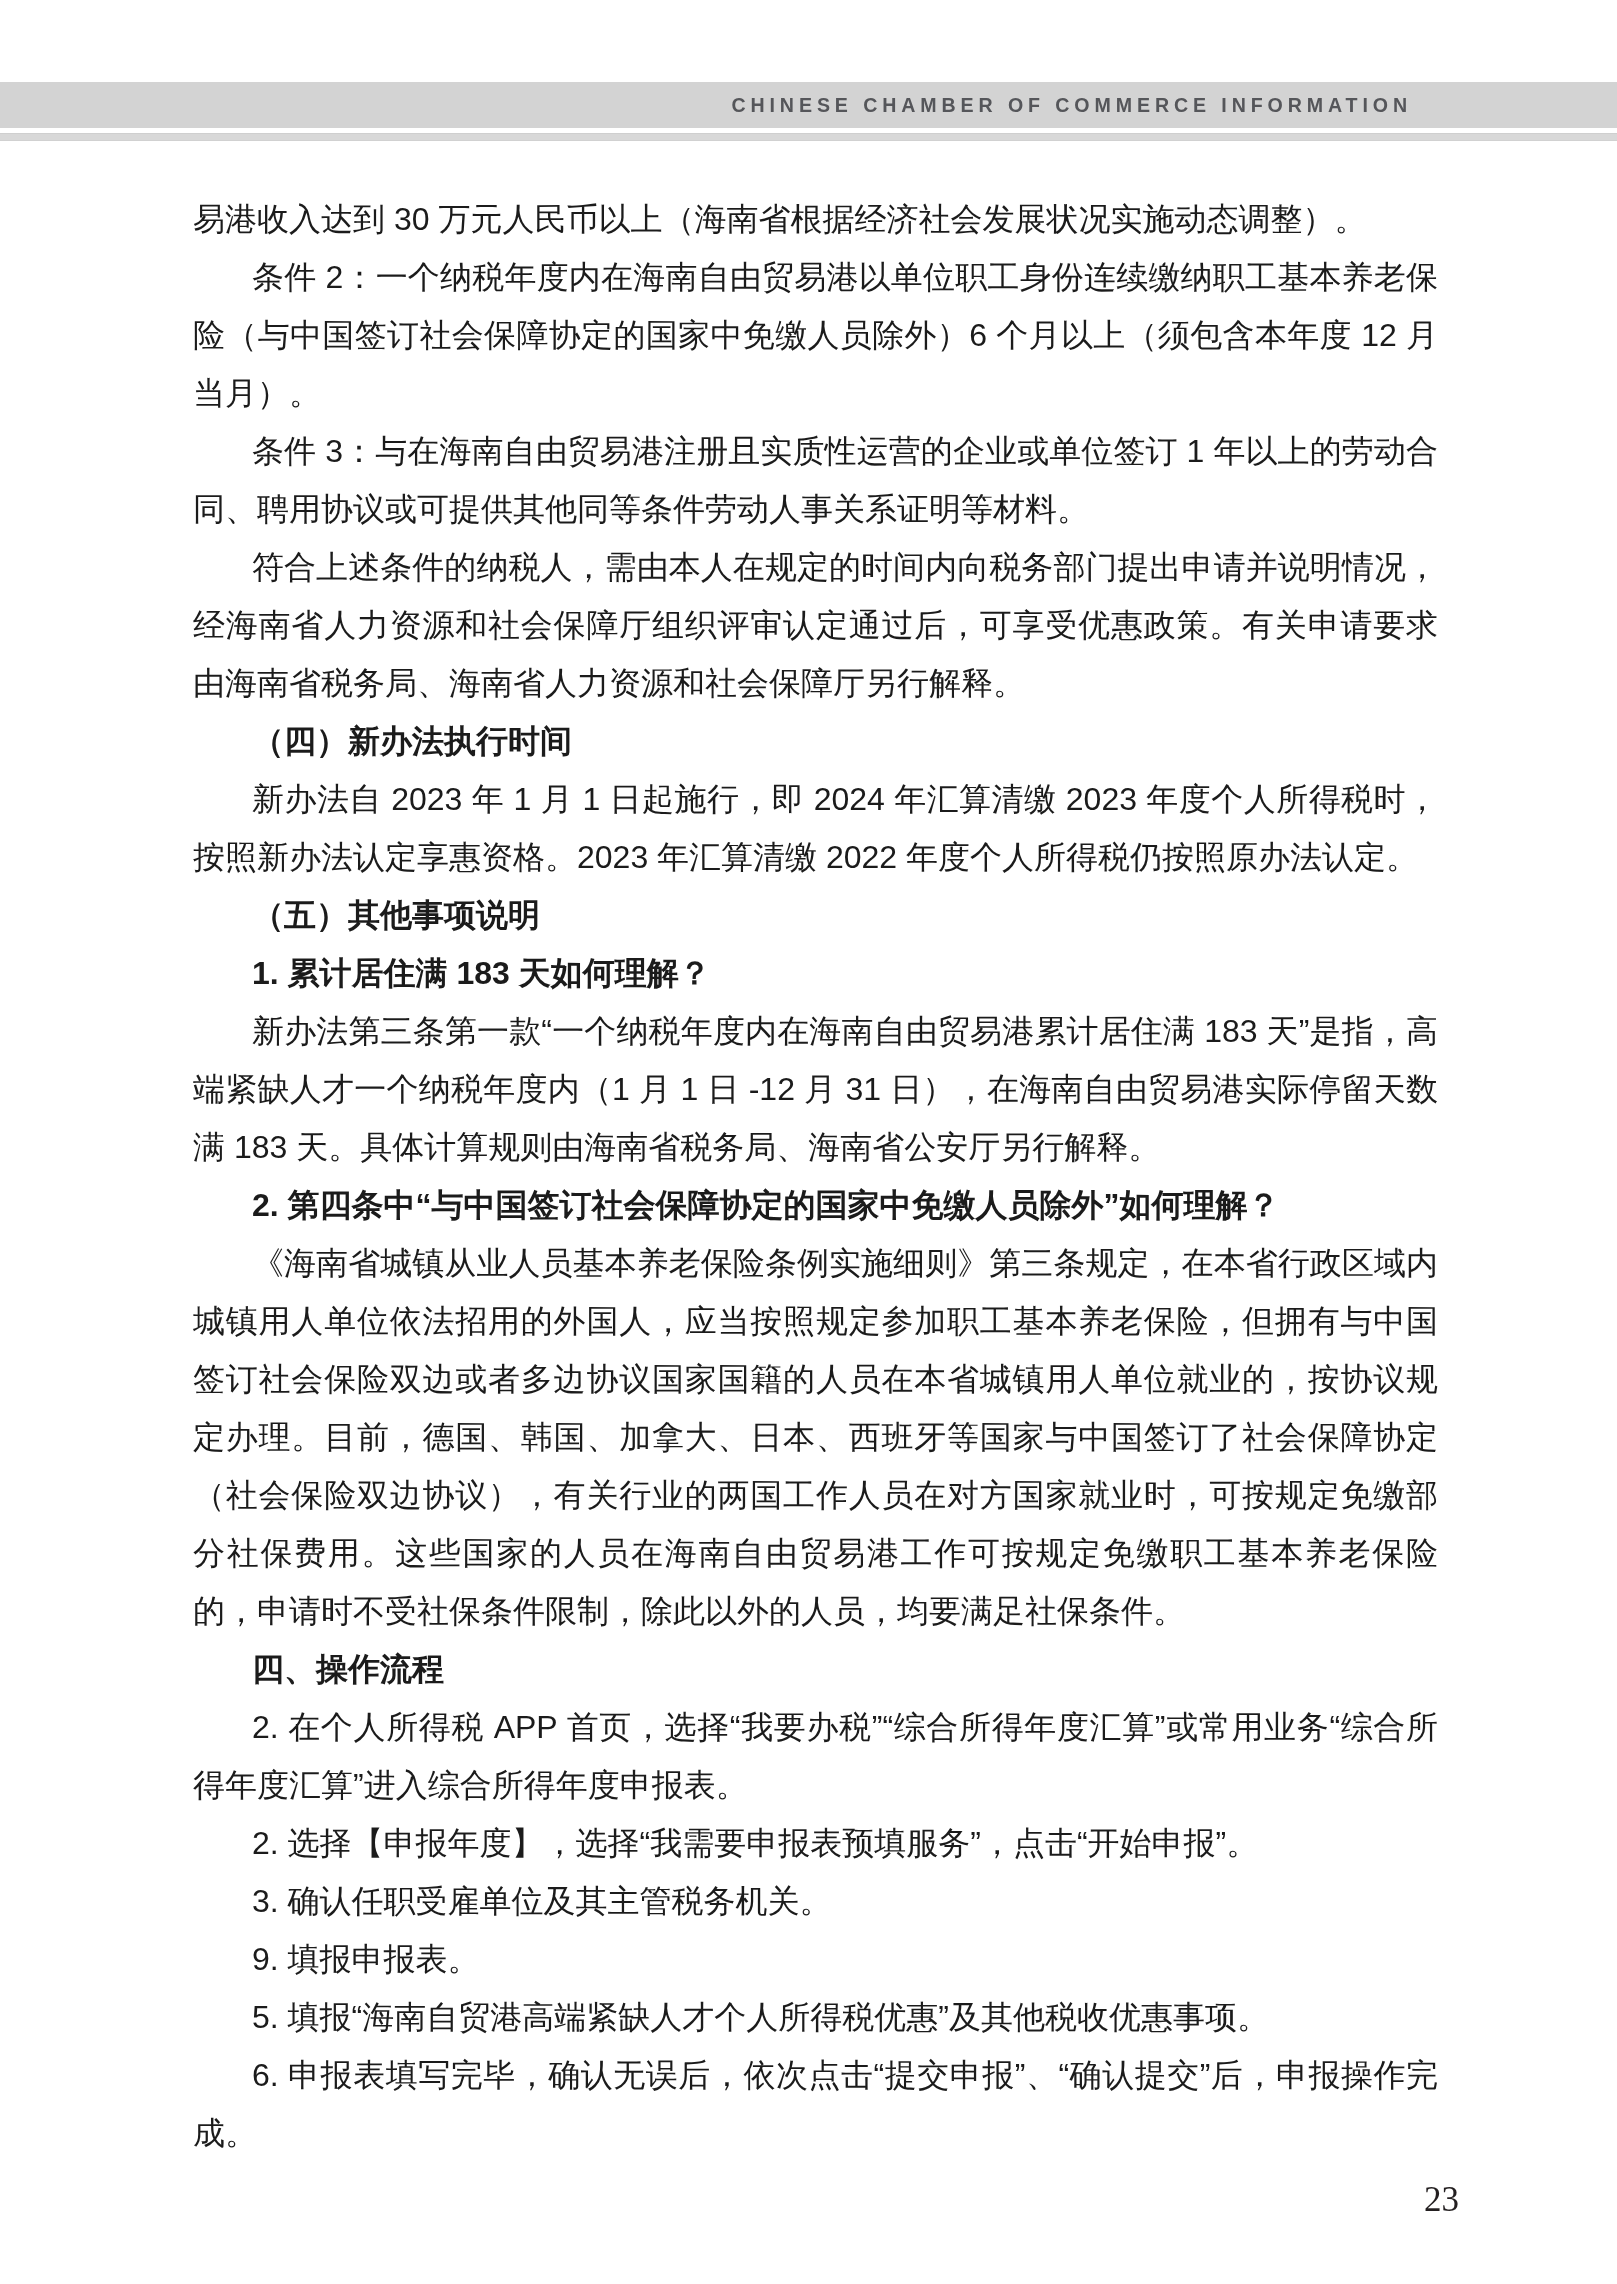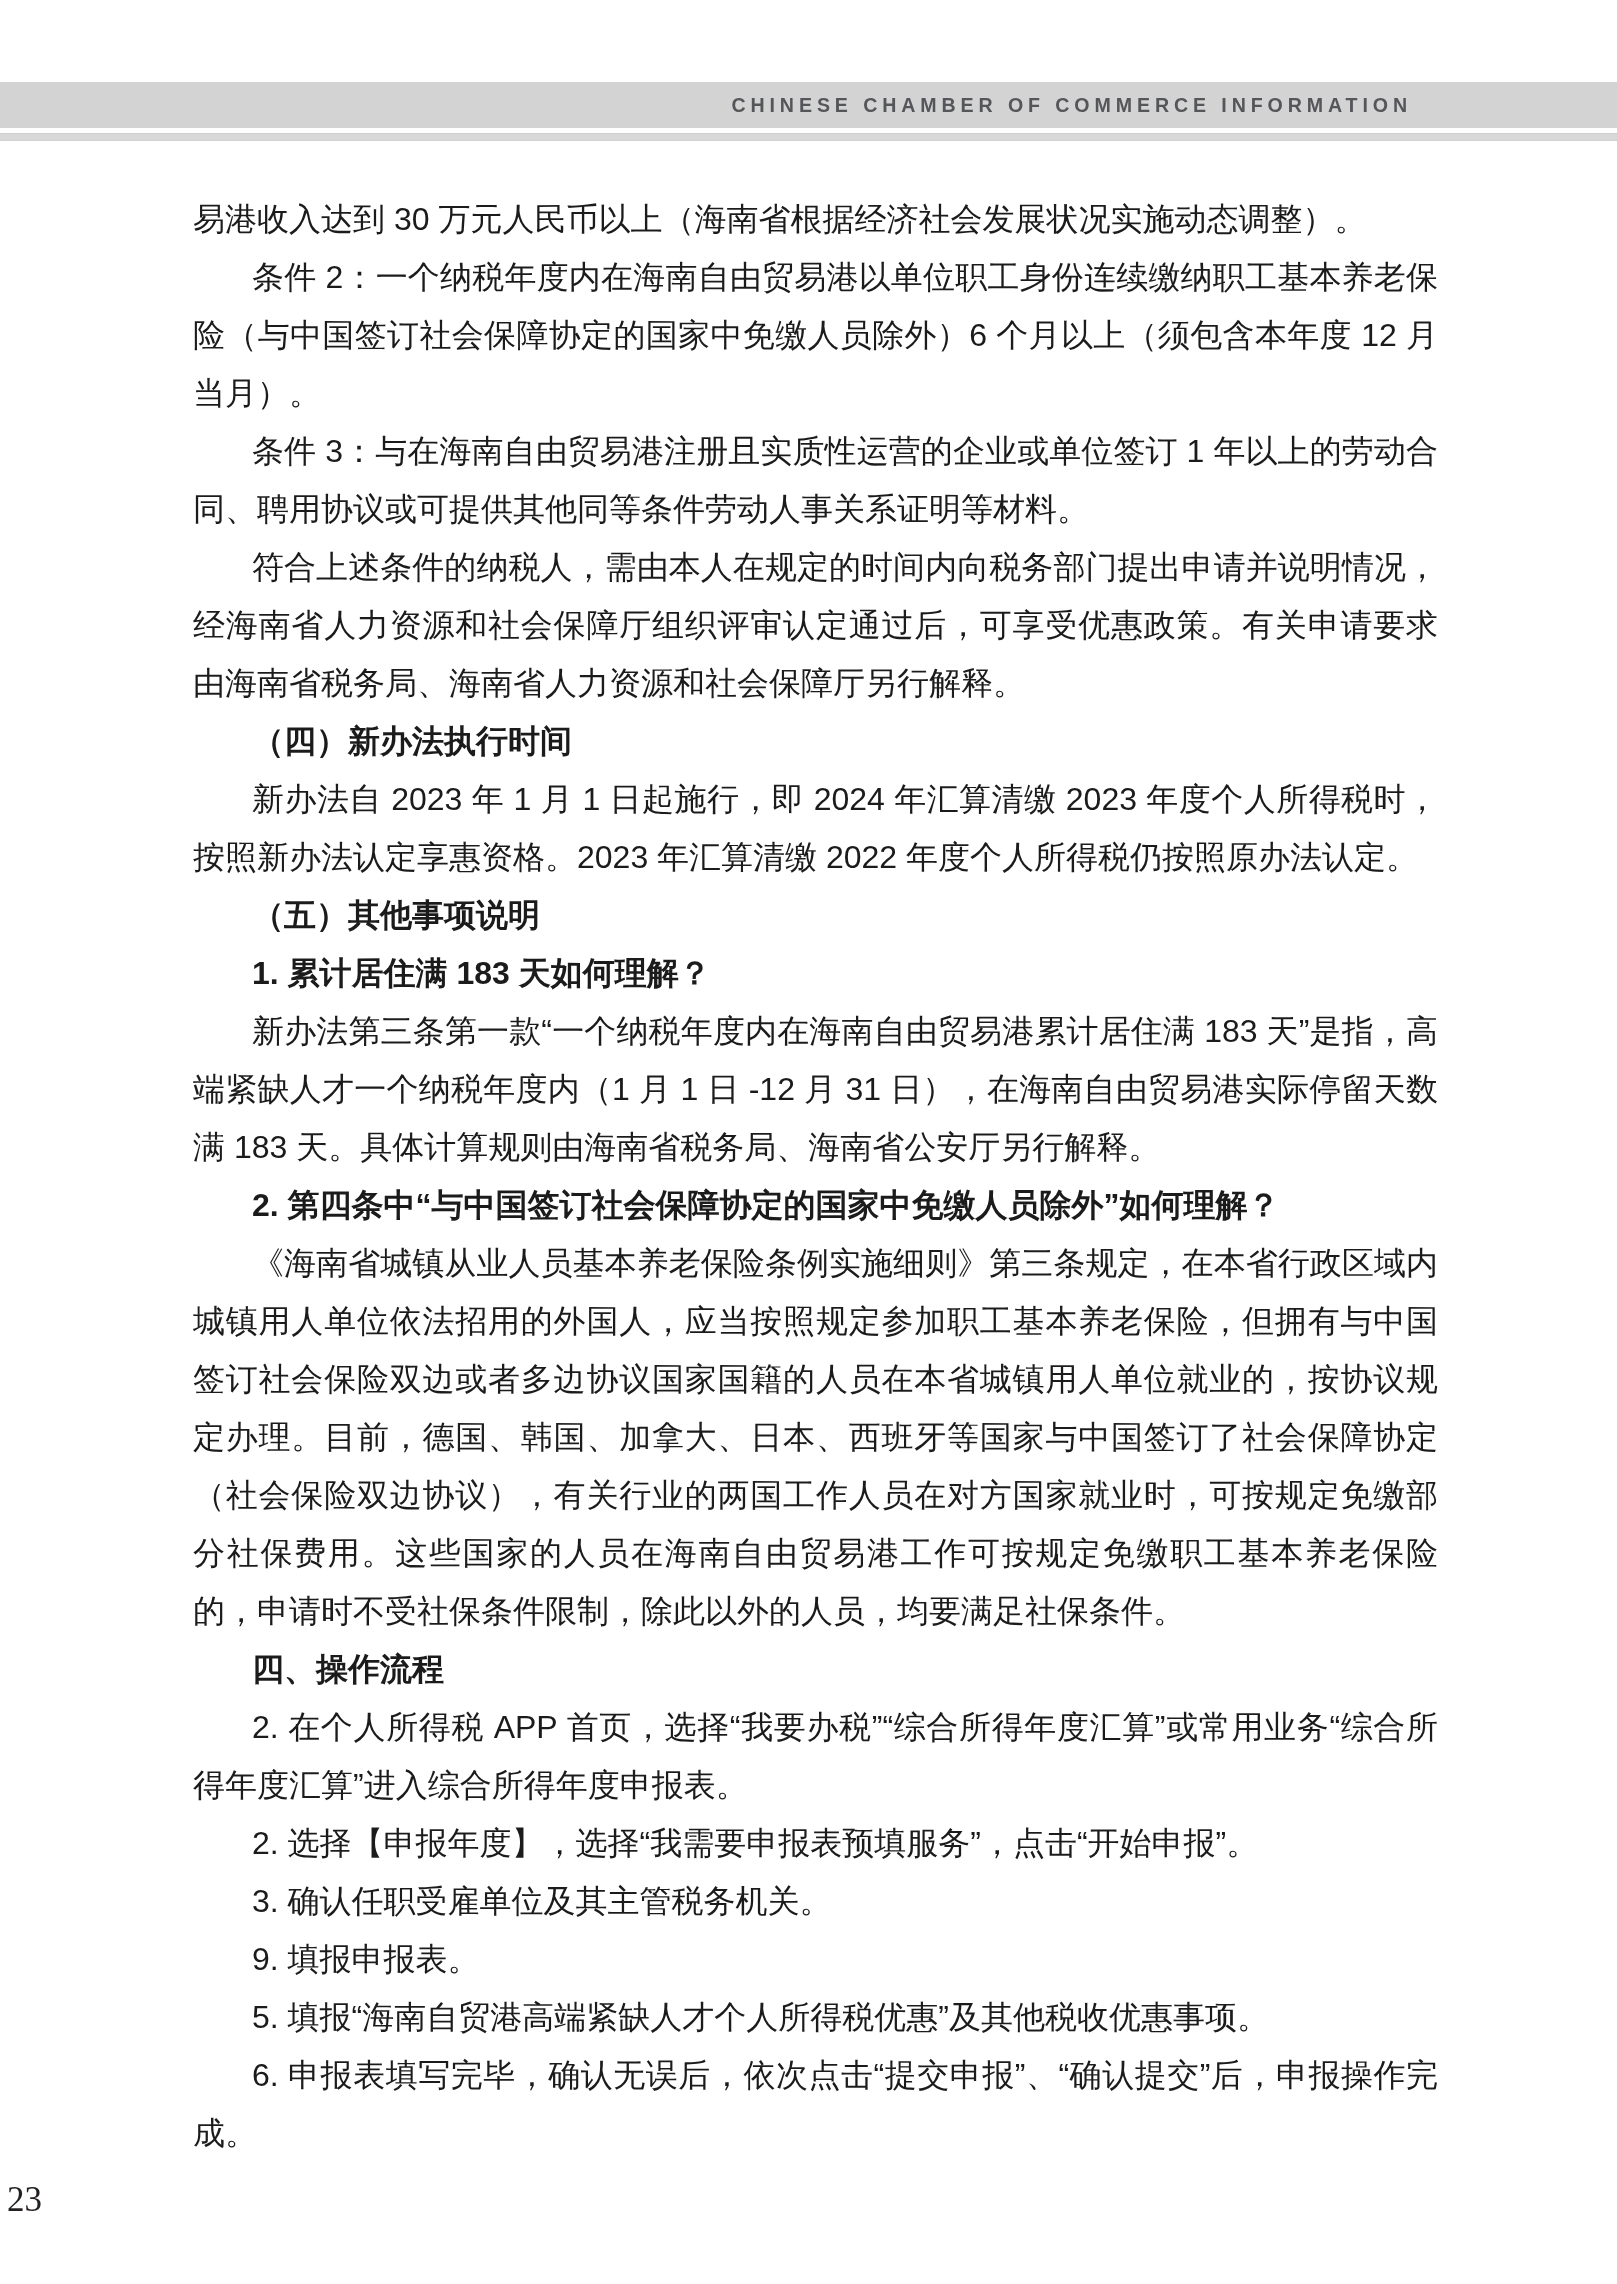--- a/index.html
+++ b/index.html
@@ -63,23 +63,23 @@
   .para {
     margin: 0;
     padding: 0;
   }
   .para.indent { text-indent: 59px; }
   .para.bold { font-weight: 700; }
   
   .page-number {
     position: absolute;
     top: 2180px;
-    left: 7px;
+    left: 16px;
     width: 1443px;
-    text-align: left;
+    text-align: right;
     font-family: "Liberation Serif", serif;
     font-size: 35px;
     color: #231f20;
   }
 </style>
 </head>
 <body>
 
 <div class="page">
 

